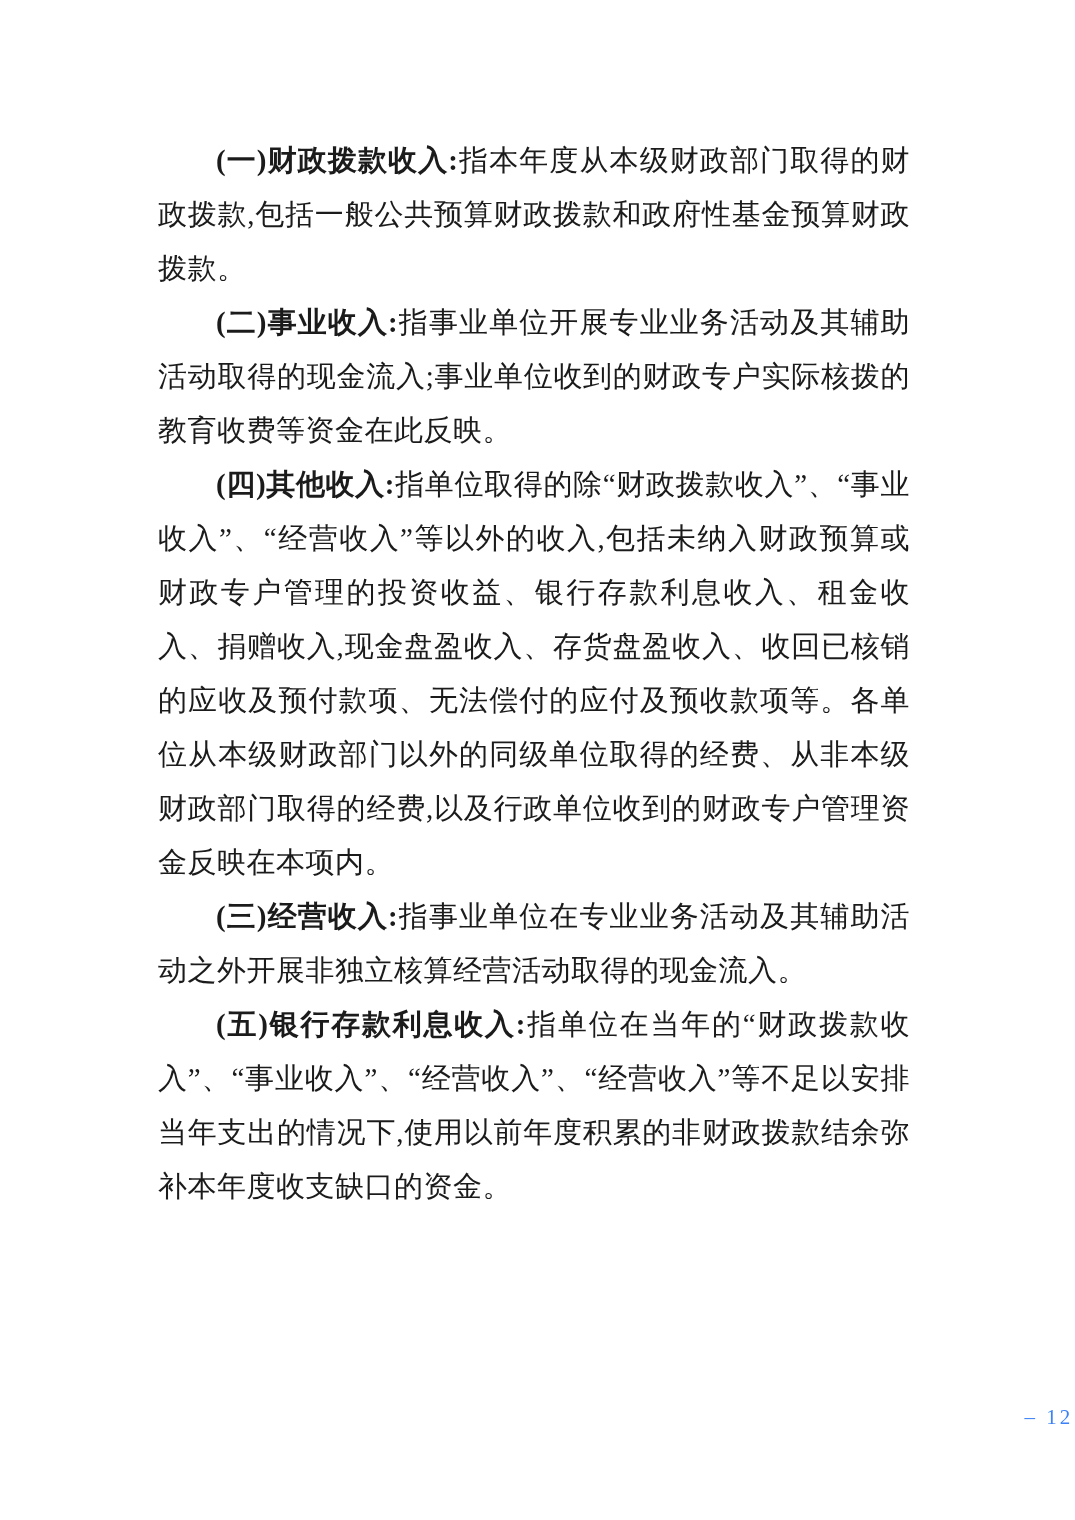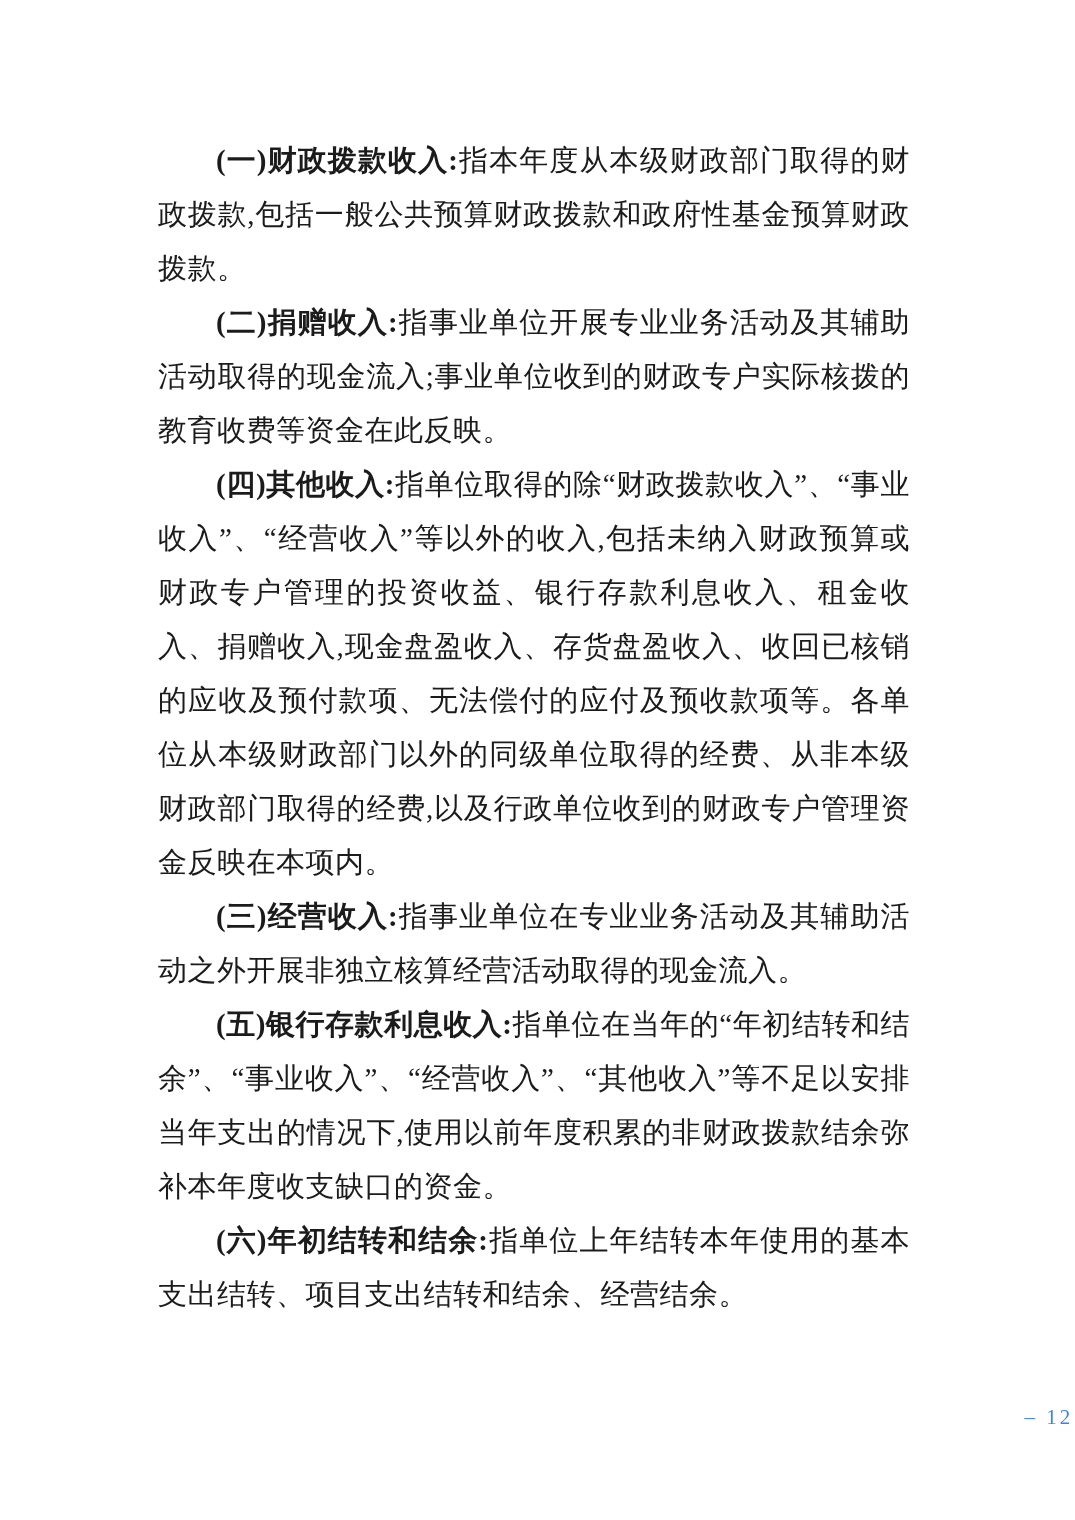--- a/index.html
+++ b/index.html
@@ -47,22 +47,21 @@
     color: #3b82f6;
     letter-spacing: 3px;
   }
 </style>
 </head>
 <body>
 
 <div class="page">
   <div class="content">
     <p class="para"><span class="head">(一)财政拨款收入:</span><span>指本年度从本级财政部门取得的财政拨款,包括一般公共预算财政拨款和政府性基金预算财政拨款。</span></p>
-    <p class="para"><span class="head">(二)捐赠收入:</span><span>指事业单位开展专业业务活动及其辅助活动取得的现金流入;事业单位收到的财政专户实际核拨的教育收费等资金在此反映。</span></p>
+    <p class="para"><span class="head">(二)事业收入:</span><span>指事业单位开展专业业务活动及其辅助活动取得的现金流入;事业单位收到的财政专户实际核拨的教育收费等资金在此反映。</span></p>
     <p class="para"><span class="head">(四)其他收入:</span><span>指单位取得的除“财政拨款收入”、“事业收入”、“经营收入”等以外的收入,包括未纳入财政预算或财政专户管理的投资收益、银行存款利息收入、租金收入、捐赠收入,现金盘盈收入、存货盘盈收入、收回已核销的应收及预付款项、无法偿付的应付及预收款项等。各单位从本级财政部门以外的同级单位取得的经费、从非本级财政部门取得的经费,以及行政单位收到的财政专户管理资金反映在本项内。</span></p>
     <p class="para"><span class="head">(三)经营收入:</span><span>指事业单位在专业业务活动及其辅助活动之外开展非独立核算经营活动取得的现金流入。</span></p>
-    <p class="para"><span class="head">(五)银行存款利息收入:</span><span>指单位在当年的“年初结转和结余”、“事业收入”、“经营收入”、“其他收入”等不足以安排当年支出的情况下,使用以前年度积累的非财政拨款结余弥补本年度收支缺口的资金。</span></p>
-    <p class="para"><span class="head">(六)年初结转和结余:</span><span>指单位上年结转本年使用的基本支出结转、项目支出结转和结余、经营结余。</span></p>
+    <p class="para"><span class="head">(五)银行存款利息收入:</span><span>指单位在当年的“财政拨款收入”、“事业收入”、“经营收入”、“经营收入”等不足以安排当年支出的情况下,使用以前年度积累的非财政拨款结余弥补本年度收支缺口的资金。</span></p>
   </div>
   <div class="footer">
     <span>– 12 –</span>
   </div>
 </div>
 
 </body></html>

